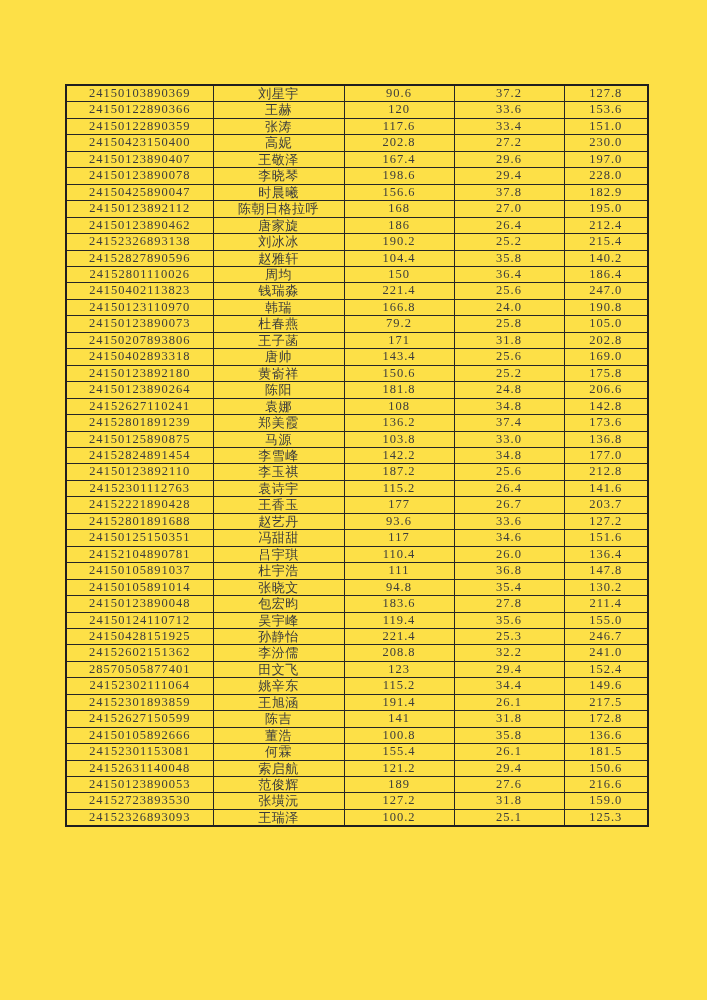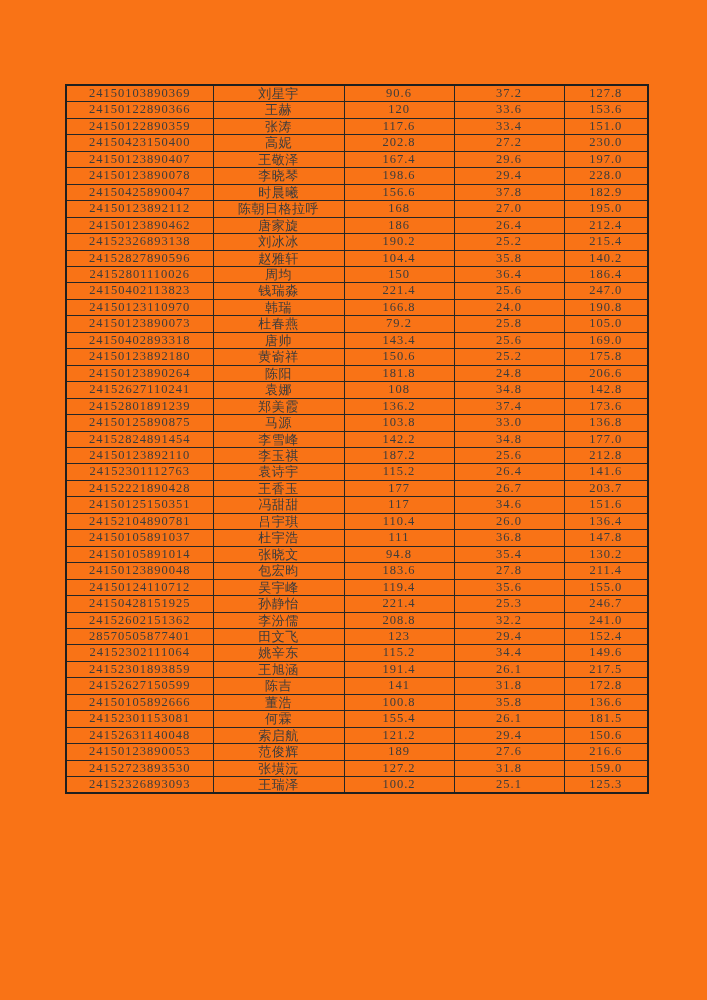--- a/index.html
+++ b/index.html
@@ -4,21 +4,21 @@
 <style>
   html, body {
     margin: 0;
     padding: 0;
     background: #ffffff;
   }
   .page {
     position: relative;
     width: 707px;
     height: 1000px;
-    background: #f97316;
+    background: #fde047;
     overflow: hidden;
     font-family: "Liberation Serif", "DejaVu Serif", serif;
   }
   table.score-table {
     position: absolute;
     left: 65px;
     top: 84px;
     width: 582px;
     border-collapse: collapse;
     table-layout: fixed;
@@ -165,20 +165,27 @@
           <td>190.8</td>
         </tr>
         <tr>
           <td>24150123890073</td>
           <td>杜春燕</td>
           <td>79.2</td>
           <td>25.8</td>
           <td>105.0</td>
         </tr>
         <tr>
+          <td>24150207893806</td>
+          <td>王子菡</td>
+          <td>171</td>
+          <td>31.8</td>
+          <td>202.8</td>
+        </tr>
+        <tr>
           <td>24150402893318</td>
           <td>唐帅</td>
           <td>143.4</td>
           <td>25.6</td>
           <td>169.0</td>
         </tr>
         <tr>
           <td>24150123892180</td>
           <td>黄嵛祥</td>
           <td>150.6</td>
@@ -235,20 +242,27 @@
           <td>141.6</td>
         </tr>
         <tr>
           <td>24152221890428</td>
           <td>王香玉</td>
           <td>177</td>
           <td>26.7</td>
           <td>203.7</td>
         </tr>
         <tr>
+          <td>24152801891688</td>
+          <td>赵艺丹</td>
+          <td>93.6</td>
+          <td>33.6</td>
+          <td>127.2</td>
+        </tr>
+        <tr>
           <td>24150125150351</td>
           <td>冯甜甜</td>
           <td>117</td>
           <td>34.6</td>
           <td>151.6</td>
         </tr>
         <tr>
           <td>24152104890781</td>
           <td>吕宇琪</td>
           <td>110.4</td>

